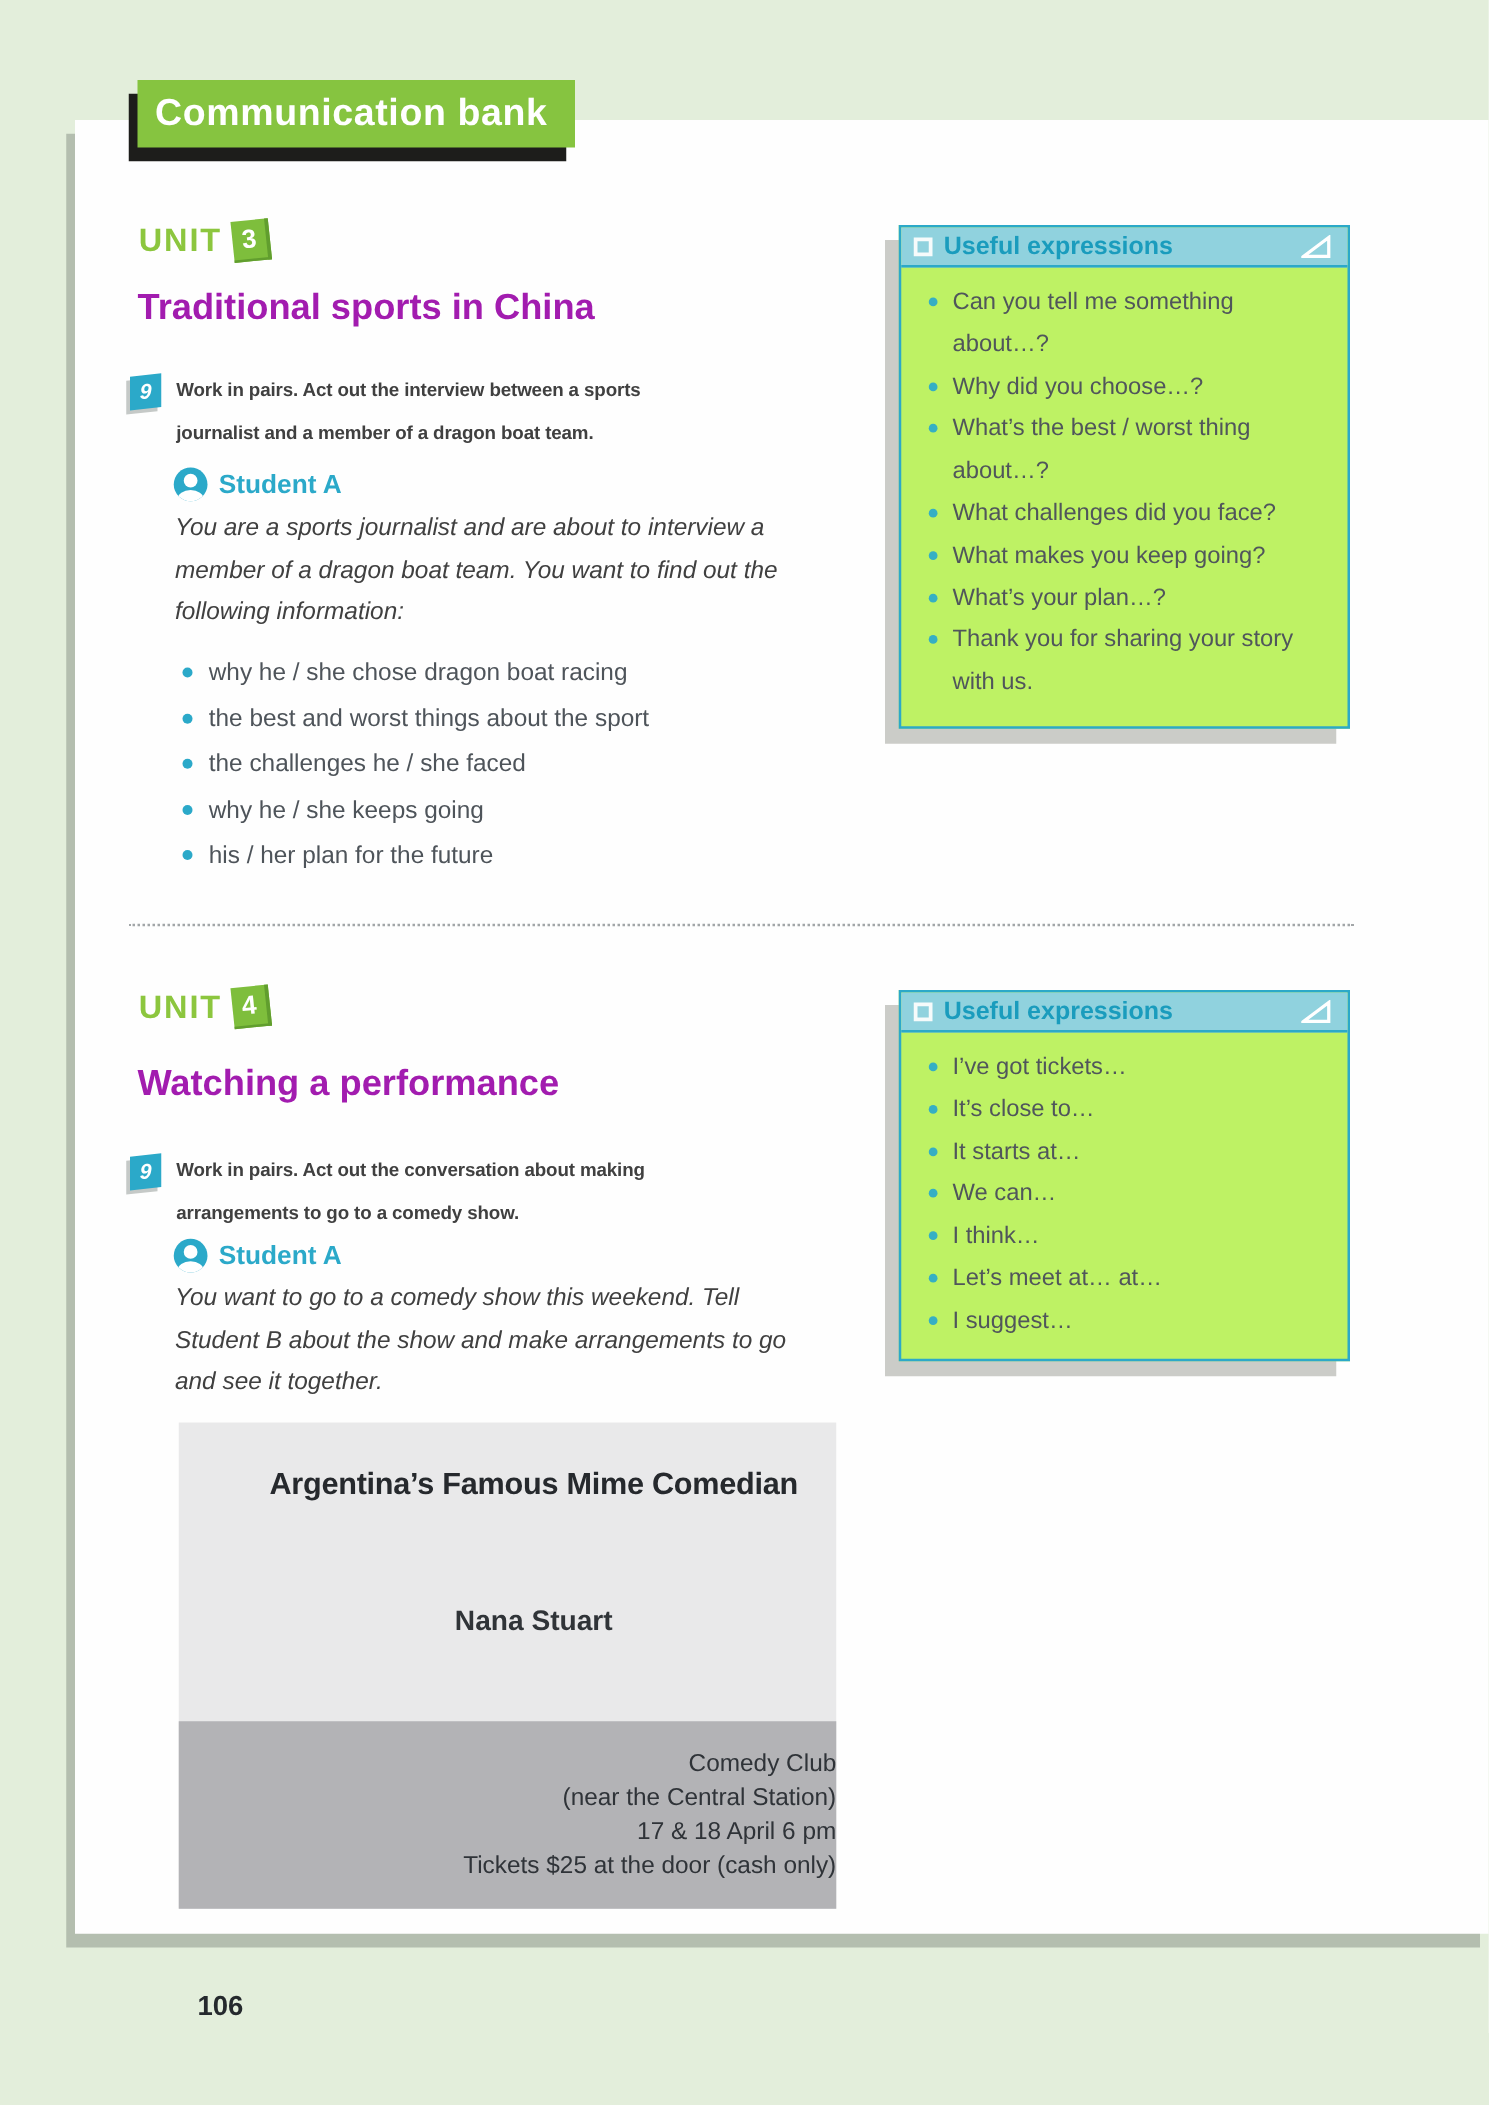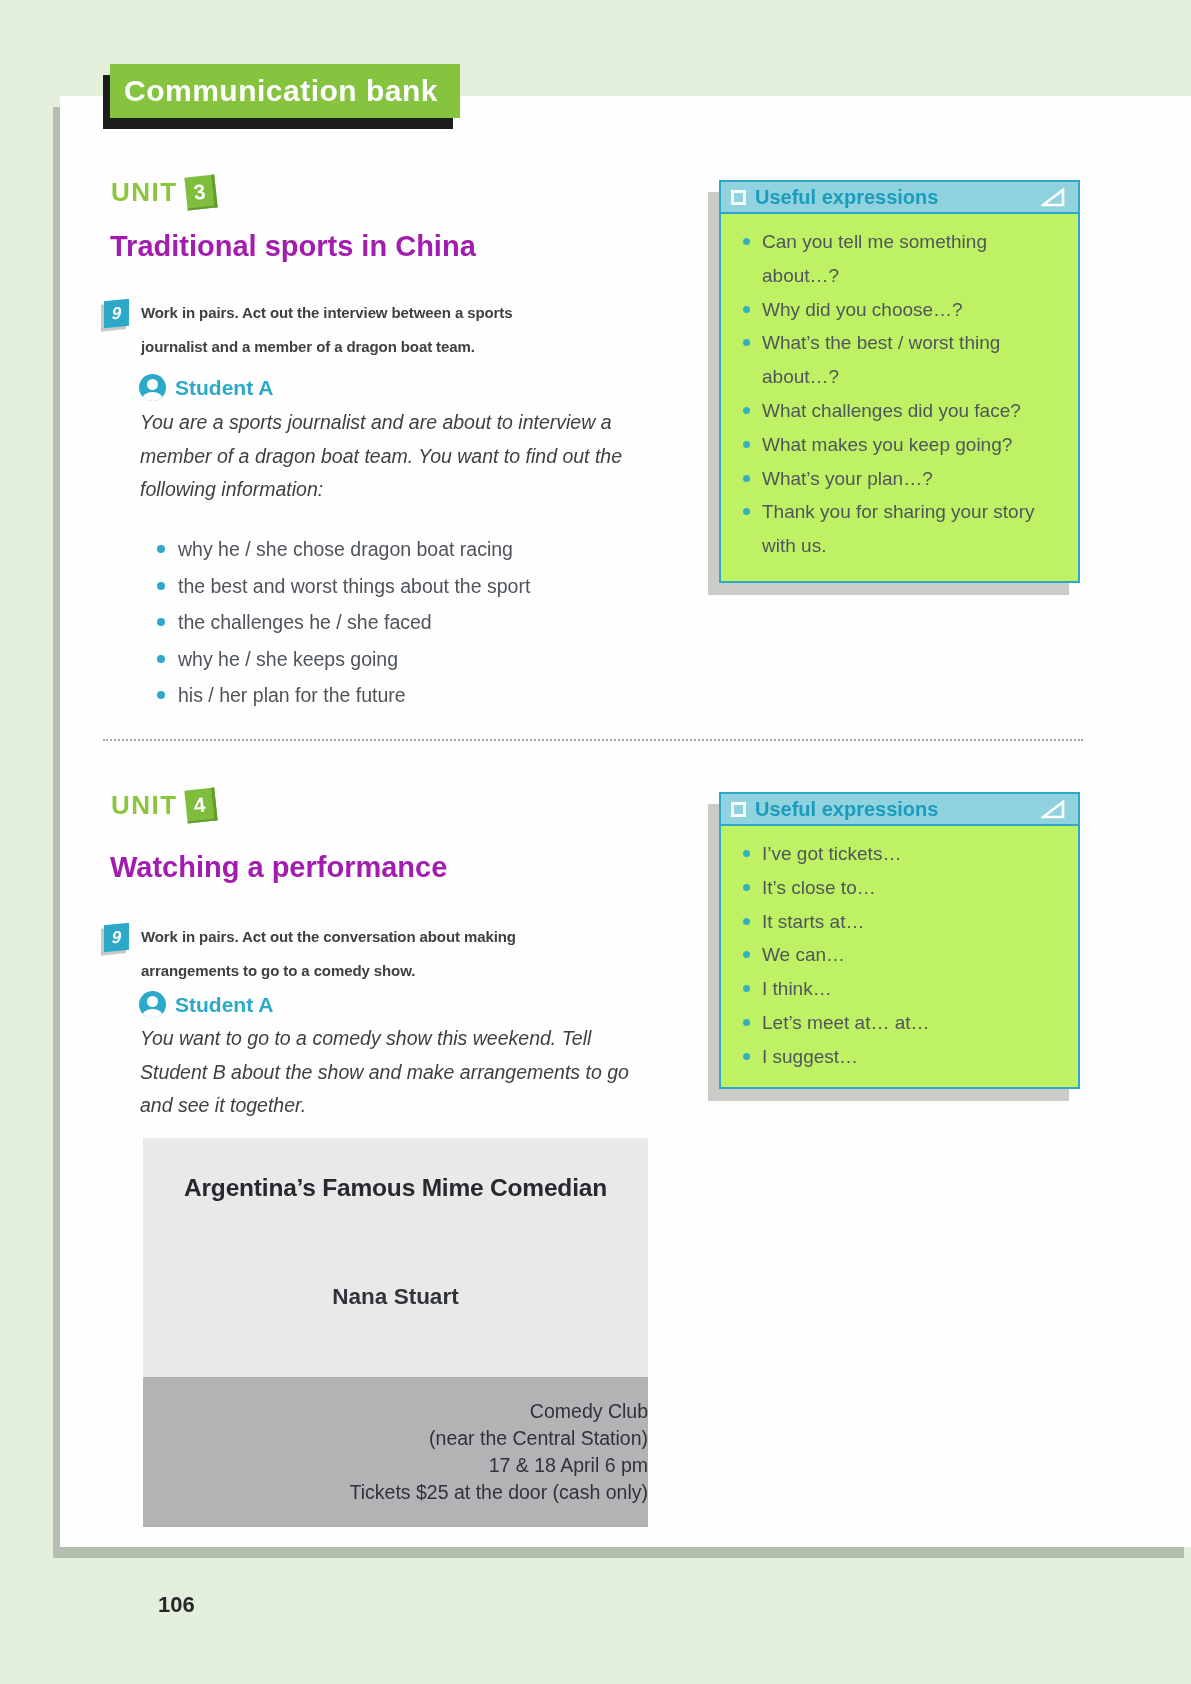--- a/index.html
+++ b/index.html
@@ -53,21 +53,21 @@
   .student-icon{width:27px;height:27px;border-radius:50%;background:#2BA9C9;position:relative;overflow:hidden;flex:0 0 auto;}
   .student-icon::before{content:"";position:absolute;left:8px;top:5px;width:11px;height:11px;border-radius:50%;background:#fff;}
   .student-icon::after{content:"";position:absolute;left:3px;top:18px;width:21px;height:15px;border-radius:50%;background:#fff;}
   .student-label{color:#2BA9C9;font-size:21px;font-weight:bold;}
   
   .role-par{
     position:absolute;left:140px;width:560px;
     font-size:19.5px;color:#404040;line-height:33.5px;white-space:pre-line;font-style:italic;
   }
   
-  .bullets{position:absolute;left:140px;top:516px;width:540px;margin:15px;padding:0;}
+  .bullets{position:absolute;left:140px;top:516px;width:540px;margin:4px;padding:0;}
   .bullets li{list-style:none;position:relative;padding-left:23px;font-size:19.5px;color:#4E545A;line-height:36.5px;}
   .bullets li::before{content:"";position:absolute;left:2px;top:14px;width:8px;height:8px;border-radius:50%;background:#2BA9C9;}
   
   .divider{position:absolute;left:103px;top:739px;width:980px;height:0;border-top:2px dotted #A2A6A8;}
   
   .ue-box{
     position:absolute;left:719px;width:361px;box-sizing:border-box;
     background:#bef264;border:2.5px solid #2CA9C8;
     box-shadow:-11px 12px 0 #CBCCC8;
   }
@@ -76,21 +76,21 @@
     border-bottom:2.5px solid #2CA9C8;
     display:flex;align-items:center;
   }
   .ue-checkbox{width:15px;height:15px;border:3px solid #F6FBFB;margin:0 9px 0 10px;box-sizing:border-box;flex:0 0 auto;}
   .ue-title{color:#1A9CBD;font-size:20px;font-weight:bold;}
   .ue-triangle{position:absolute;right:13px;top:6px;}
   .ue-list{margin:0;padding:11px 12px 12px 18px;}
   .ue-list li{list-style:none;position:relative;padding-left:23px;font-size:19px;color:#50565B;line-height:33.8px;white-space:pre-line;}
   .ue-list li::before{content:"";position:absolute;left:4px;top:13px;width:7px;height:7px;border-radius:50%;background:#35AFC4;}
   
-  .poster{position:absolute;left:143px;top:1138px;width:505px;height:389px;background:#E9E9EA;}
+  .poster{position:absolute;left:143px;top:1138px;width:505px;height:389px;background:#E9E9EA;padding-left:21px;}
   .poster-headline{position:absolute;top:36px;width:100%;text-align:center;font-size:24.5px;font-weight:bold;color:#26292D;letter-spacing:-0.2px;}
   .poster-performer{position:absolute;top:146px;width:100%;text-align:center;font-size:22.5px;font-weight:bold;color:#303438;}
   .poster-footer{
     position:absolute;left:0;top:239px;width:100%;height:150px;background:#B3B3B6;
     display:flex;flex-direction:column;justify-content:center;
     text-align:center;font-size:19.5px;color:#2F3338;line-height:27px;align-items:flex-end;
   }
   .page-num{position:absolute;left:110px;top:1592px;font-size:22px;font-weight:bold;color:#25292D;margin-left:48px;}
 </style>
 </head>

